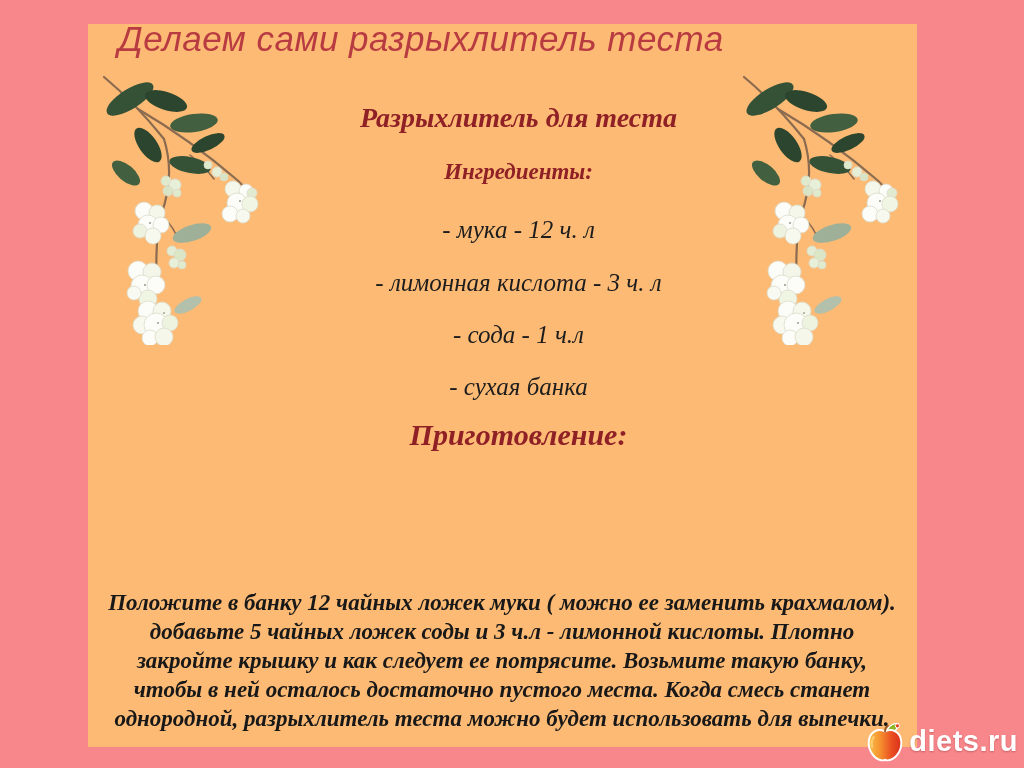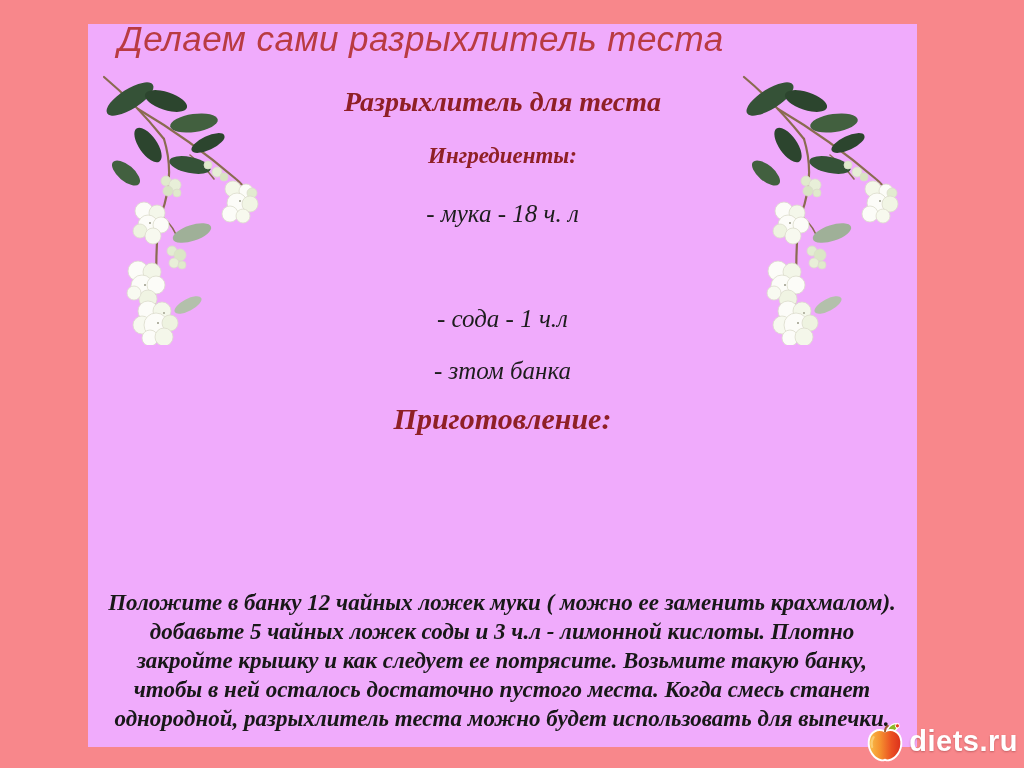--- a/index.html
+++ b/index.html
@@ -3,30 +3,30 @@
 <meta charset="utf-8">
 <style>
   html,body{margin:0;padding:0;}
   body{
     width:1024px;height:768px;position:relative;overflow:hidden;
     background:#f8878b;
     font-family:"Liberation Serif", serif;
   }
   .card{
     position:absolute;left:88px;top:24px;width:829px;height:723px;
-    background:#f0abfc;
+    background:#fdba74;
   }
   .title{
     position:absolute;left:30px;top:-8px;margin:0;width:780px;
     font-family:"Liberation Sans", sans-serif;
     font-style:italic;font-weight:400;font-size:35px;line-height:46px;
     color:#b93b42;letter-spacing:.5px;white-space:nowrap;
   }
   .center-line{
-    position:absolute;left:0;width:100%;margin:0;text-align:center;
+    position:absolute;left:0;width:100%;margin:16px;text-align:center;
   }
   .heading{
     font-family:"Liberation Serif", serif;
     font-style:italic;font-weight:700;color:#8f2026;
   }
   .h-main{top:62px;font-size:28px;}
   .h-ing{top:119px;font-size:23px;}
   .h-prep{top:378px;font-size:30px;}
   .ingredient{
     font-style:italic;font-weight:400;font-size:25px;color:#1d1d1d;
@@ -196,23 +196,24 @@
             <circle cx="55" cy="212" r="1"></circle>
             <circle cx="68" cy="250" r="1"></circle>
             <circle cx="74" cy="240" r="0.9"></circle>
         </g>
       </svg>
     </div>
 
     <h2 class="center-line heading h-main">Разрыхлитель для теста</h2>
     <h3 class="center-line heading h-ing">Ингредиенты:</h3>
 
-    <p class="center-line ingredient ing-0">- мука - 18 ч. л</p>
+    <p class="center-line ingredient ing-0">- мука - 12 ч. л</p>
+    <p class="center-line ingredient ing-1">- лимонная кислота - 3 ч. л</p>
     <p class="center-line ingredient ing-2">- сода - 1 ч.л</p>
-    <p class="center-line ingredient ing-3">- зтом банка</p>
+    <p class="center-line ingredient ing-3">- сухая банка</p>
 
     <h3 class="center-line heading h-prep">Приготовление:</h3>
 
     <p class="para para-2">Положите в банку 12 чайных ложек муки ( можно ее заменить крахмалом). добавьте 5 чайных ложек соды и 3 ч.л - лимонной кислоты. Плотно закройте крышку и как следует ее потрясите. Возьмите такую банку, чтобы в ней осталось достаточно пустого места. Когда смесь станет однородной, разрыхлитель теста можно будет использовать для выпечки.</p>
   </div>
 
   <div class="watermark">
     <svg class="apple" viewBox="0 0 44 44">
       <defs>
         <linearGradient id="ag" x1="0" y1="0" x2="1" y2="0">

